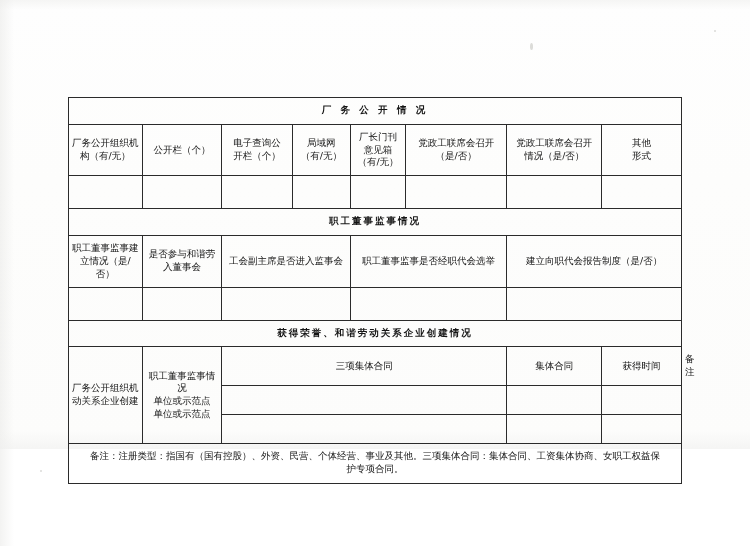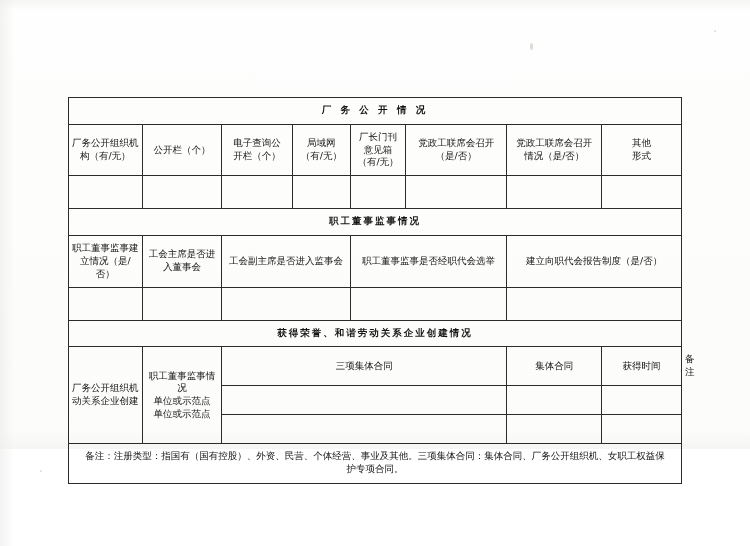--- a/index.html
+++ b/index.html
@@ -180,21 +180,21 @@
 
       <tr>
         <td colspan="8" class="section-title-2">职工董事监事情况</td>
       </tr>
       <tr>
         <td class="hdr">
           <div>职工董事监事建</div>
           <div>立情况（是/否）</div>
         </td>
         <td class="hdr">
-          <div>工会主席是否进</div>
+          <div>是否参与和谐劳</div>
           <div>入董事会</div>
         </td>
         <td class="hdr" colspan="2">
           <div>工会副主席是否进入监事会</div>
         </td>
         <td class="hdr" colspan="2">
           <div>职工董事监事是否经职代会选举</div>
         </td>
         <td class="hdr" colspan="2">
           <div>建立向职代会报告制度（是/否）</div>
@@ -245,20 +245,20 @@
 
       <tr class="blank-row">
         <td colspan="4"></td>
         <td></td>
         <td></td>
         <td></td>
       </tr>
 
       <tr>
         <td colspan="8" class="note-cell">
-          <span>备注：</span><span>注册类型：指国有（国有控股）、外资、民营、个体经营、事业及其他。三项集体合同：集体合同、厂务公开组织机、女职工权益保</span><br>
+          <span>备注：</span><span>注册类型：指国有（国有控股）、外资、民营、个体经营、事业及其他。三项集体合同：集体合同、工资集体协商、女职工权益保</span><br>
           <span>护专项合同。</span>
         </td>
       </tr>
     </tbody>
       </table>
   </div>
 </div>
 
 </body></html>

